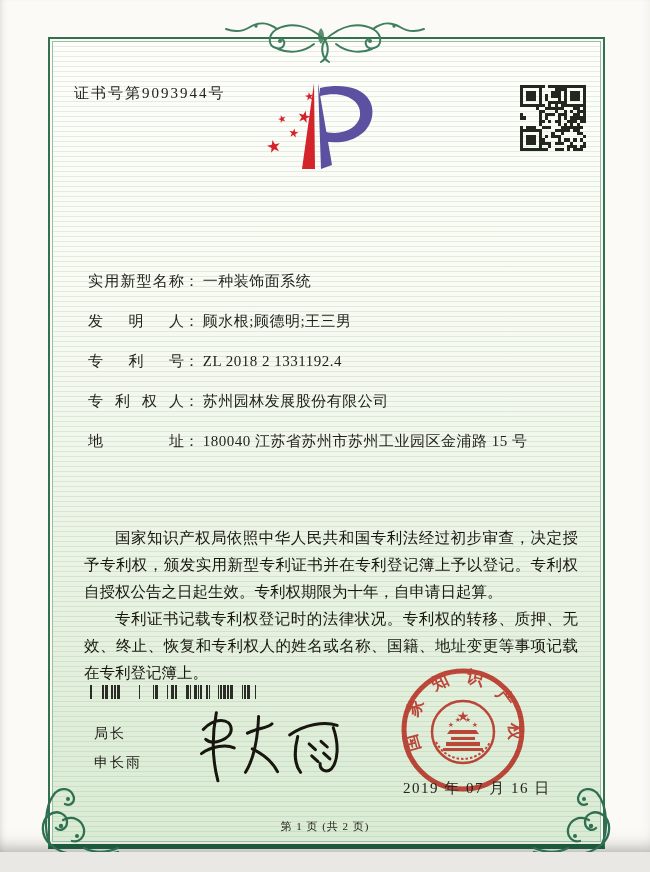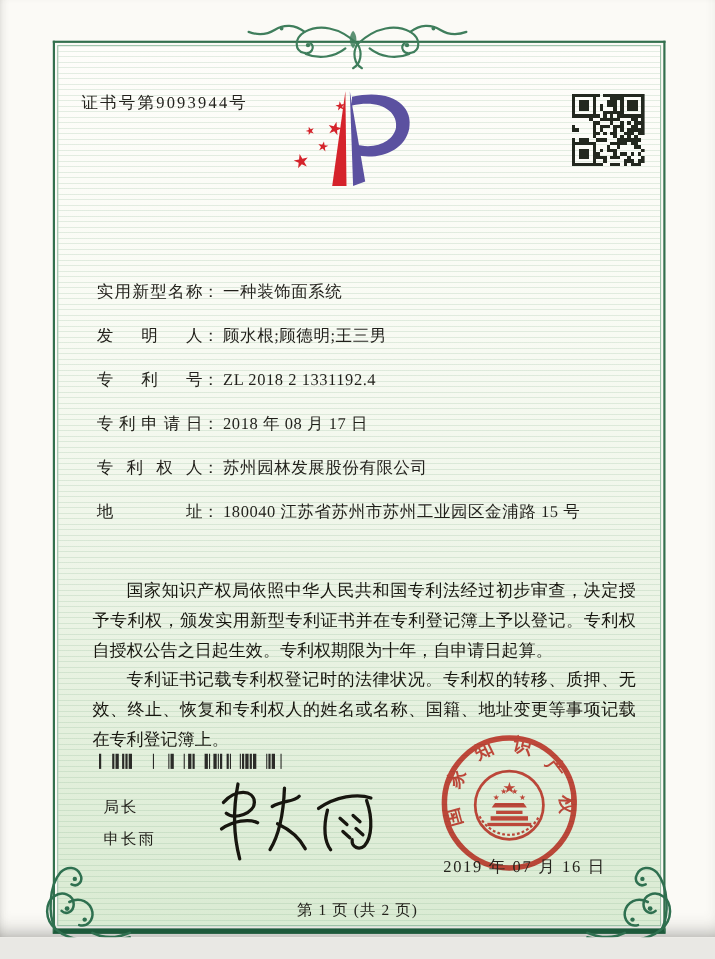--- a/index.html
+++ b/index.html
@@ -39,21 +39,21 @@
 
   .logo { position:absolute; left:257px; top:80px; width:142px; height:94px; }
   .qr   { position:absolute; left:520px; top:85px; width:66px; height:66px; }
 
   .title {
     position:absolute; left:0; top:185px; width:650px;
     text-align:center; font-size:34px; letter-spacing:9px; color:#161511;
   }
 
   .fields { position:absolute; left:88px; top:256px; width:492px; }
-  .frow { margin-bottom:19px; height:21px; font-size:15px; color:#201f1a; white-space:nowrap; }
+  .frow { margin-bottom:19px; height:21px; font-size:15px; color:#201f1a; white-space:nowrap;margin-top:16px; }
   .flabel {
     display:inline-block; width:96px; text-align:justify; text-align-last:justify;
     vertical-align:top; color:#23221c;
   }
   .fvalue { letter-spacing:.5px; }
   .frow.double .fgroup2 { display:inline-block; margin-left:56px; }
   .frow.double .flabel { width:82px; }
 
   .paras { position:absolute; left:84px; top:524px; width:494px; font-size:15.5px;
            line-height:27px; color:#17160f; text-align:justify; }
@@ -62,21 +62,21 @@
   .barcode { position:absolute; left:90px; top:685px; width:166px; height:14px; }
 
   .sig-block { position:absolute; left:94px; top:725px; font-size:14px; color:#23221c; }
   .sig-block .line { margin-bottom:11px; letter-spacing:2px; }
   .signature { position:absolute; left:186px; top:698px; width:168px; height:90px; transform:rotate(-3deg); }
 
   .seal { position:absolute; left:394px; top:661px; width:138px; height:138px; opacity:.92; mix-blend-mode:multiply; }
   .seal-date { position:absolute; left:403px; top:779px; font-size:15px; letter-spacing:1.5px; color:#26241e; }
 
   .footer { position:absolute; left:0; top:819px; width:650px; text-align:center;
-            font-size:14px; color:#24231d; letter-spacing:1px; }
+            font-size:11px; color:#24231d; letter-spacing:1px; }
 </style>
 </head>
 <body>
 
 <div class="photo">
 
   <div class="paper"></div>
   <div class="frame">
     <div class="frame-inner"></div>
   </div>
@@ -383,24 +383,20 @@
     </div>
     <div class="frow">
       <span class="flabel">发明人</span><span>：</span>
       <span class="fvalue">顾水根;顾德明;王三男</span>
     </div>
     <div class="frow">
       <span class="flabel">专利号</span><span>：</span>
       <span class="fvalue">ZL 2018 2 1331192.4</span>
     </div>
     <div class="frow">
-      <span class="flabel">专利申请日</span><span>：</span>
-      <span class="fvalue">2018 年 08 月 17 日</span>
-    </div>
-    <div class="frow">
       <span class="flabel">专利权人</span><span>：</span>
       <span class="fvalue">苏州园林发展股份有限公司</span>
     </div>
     <div class="frow">
       <span class="flabel">地址</span><span>：</span>
       <span class="fvalue">180040 江苏省苏州市苏州工业园区金浦路 15 号</span>
     </div>
   </div>
 
   <div class="paras">

